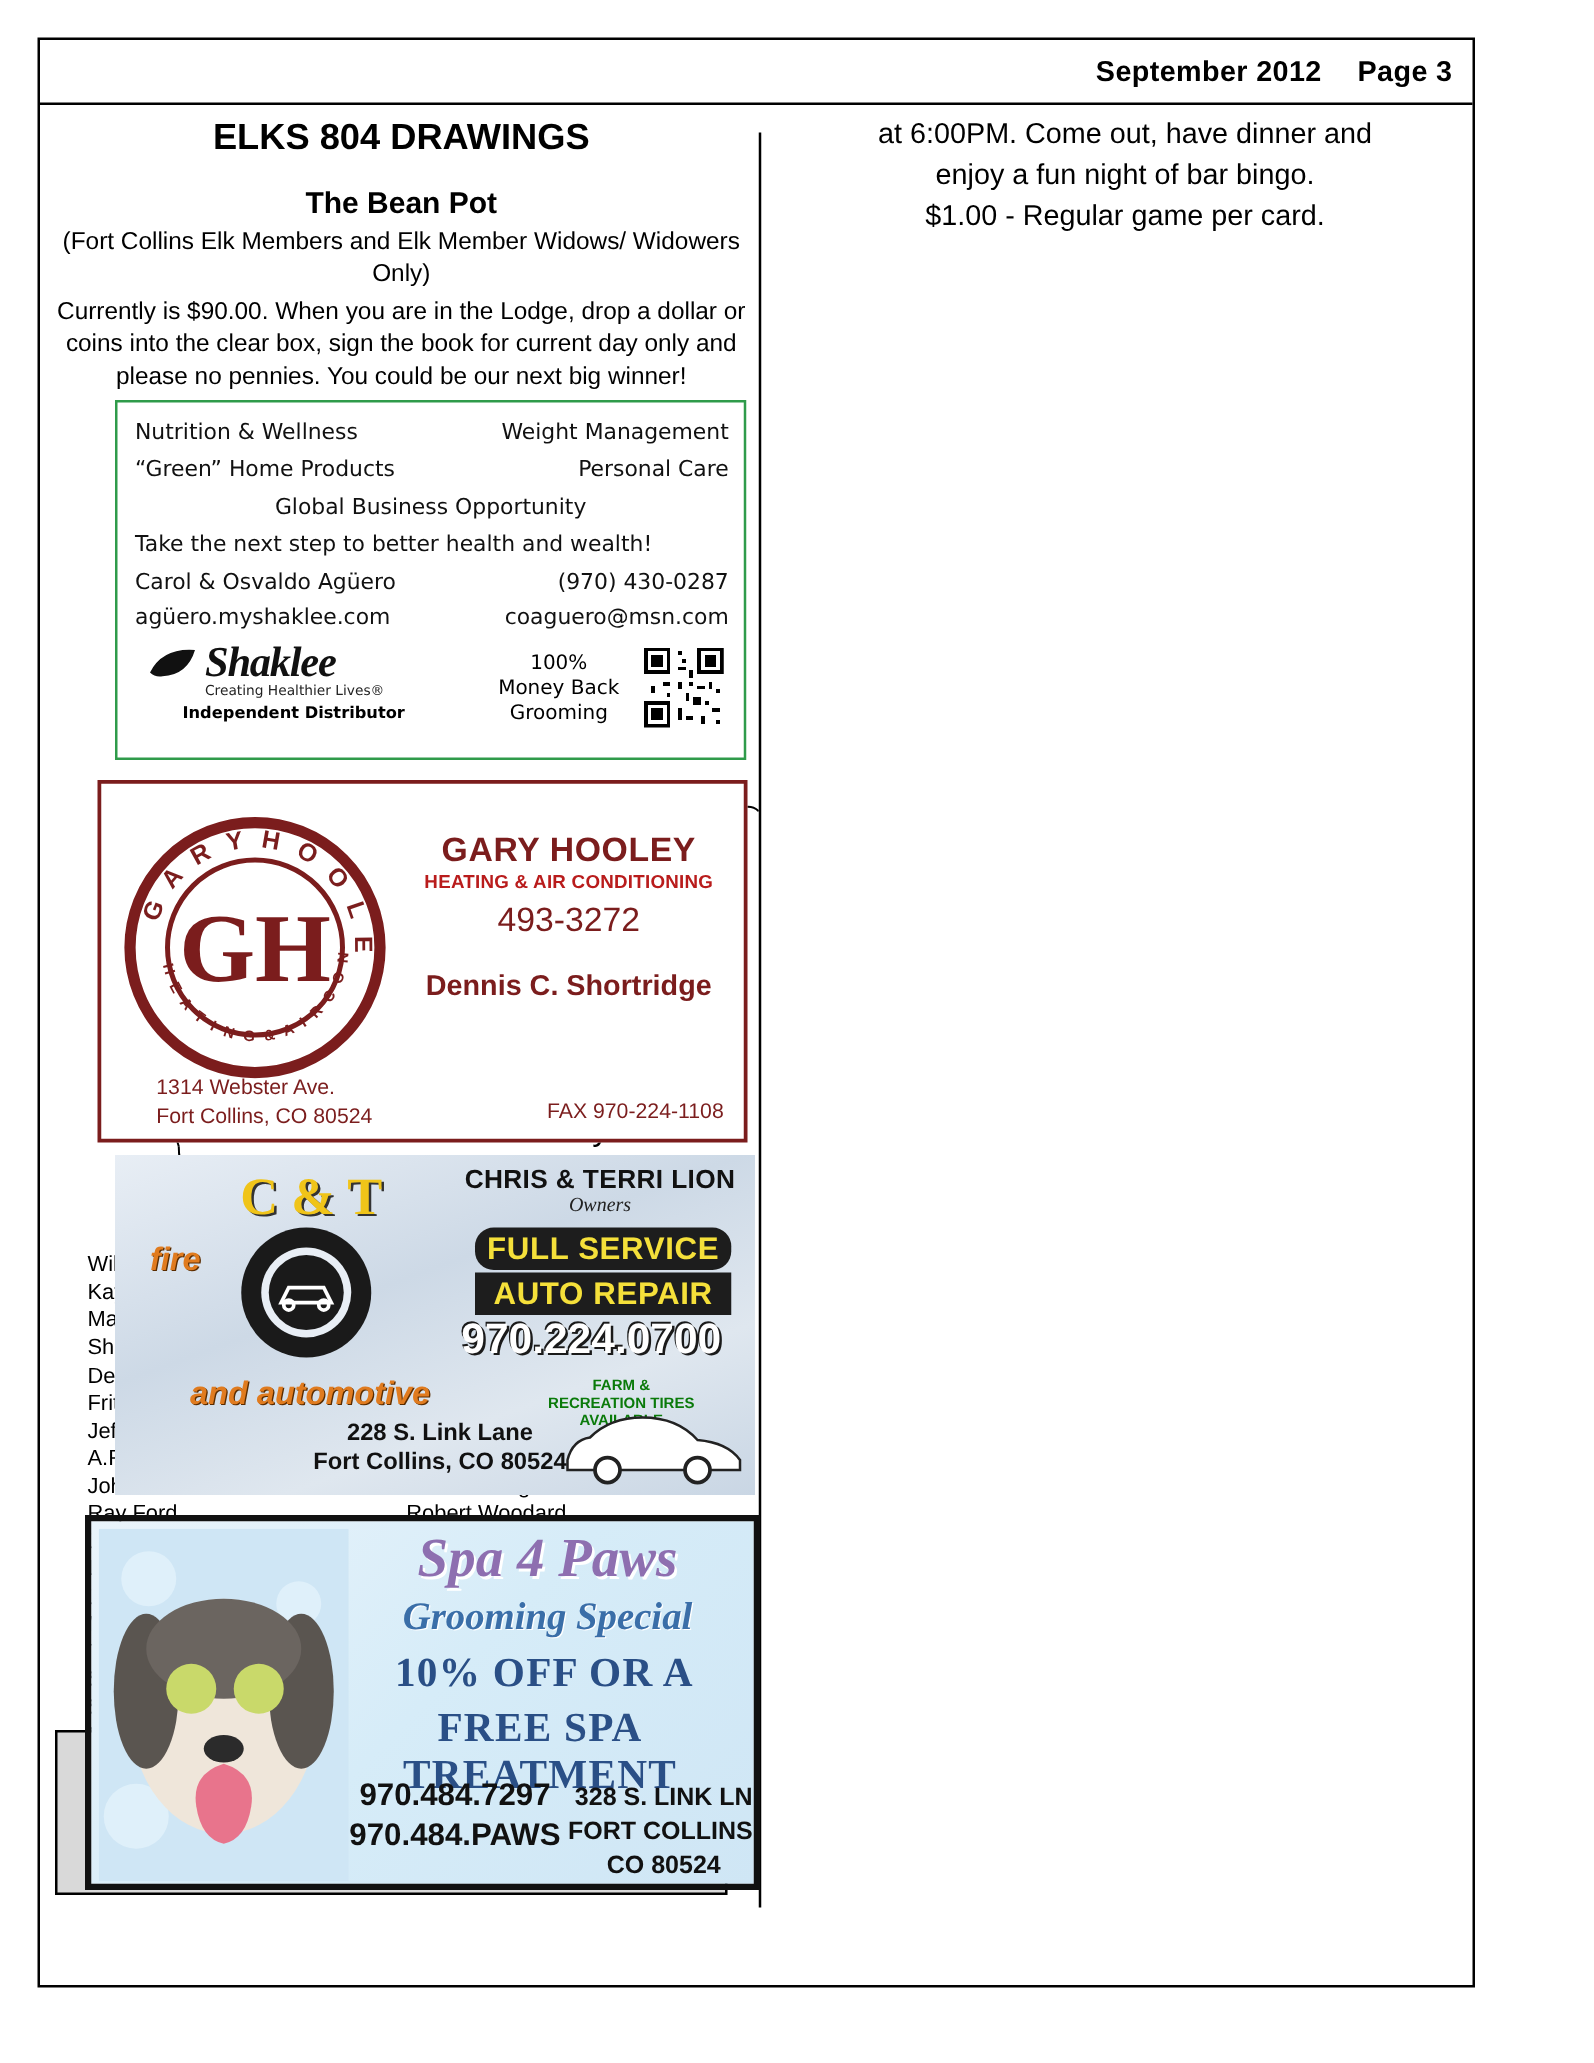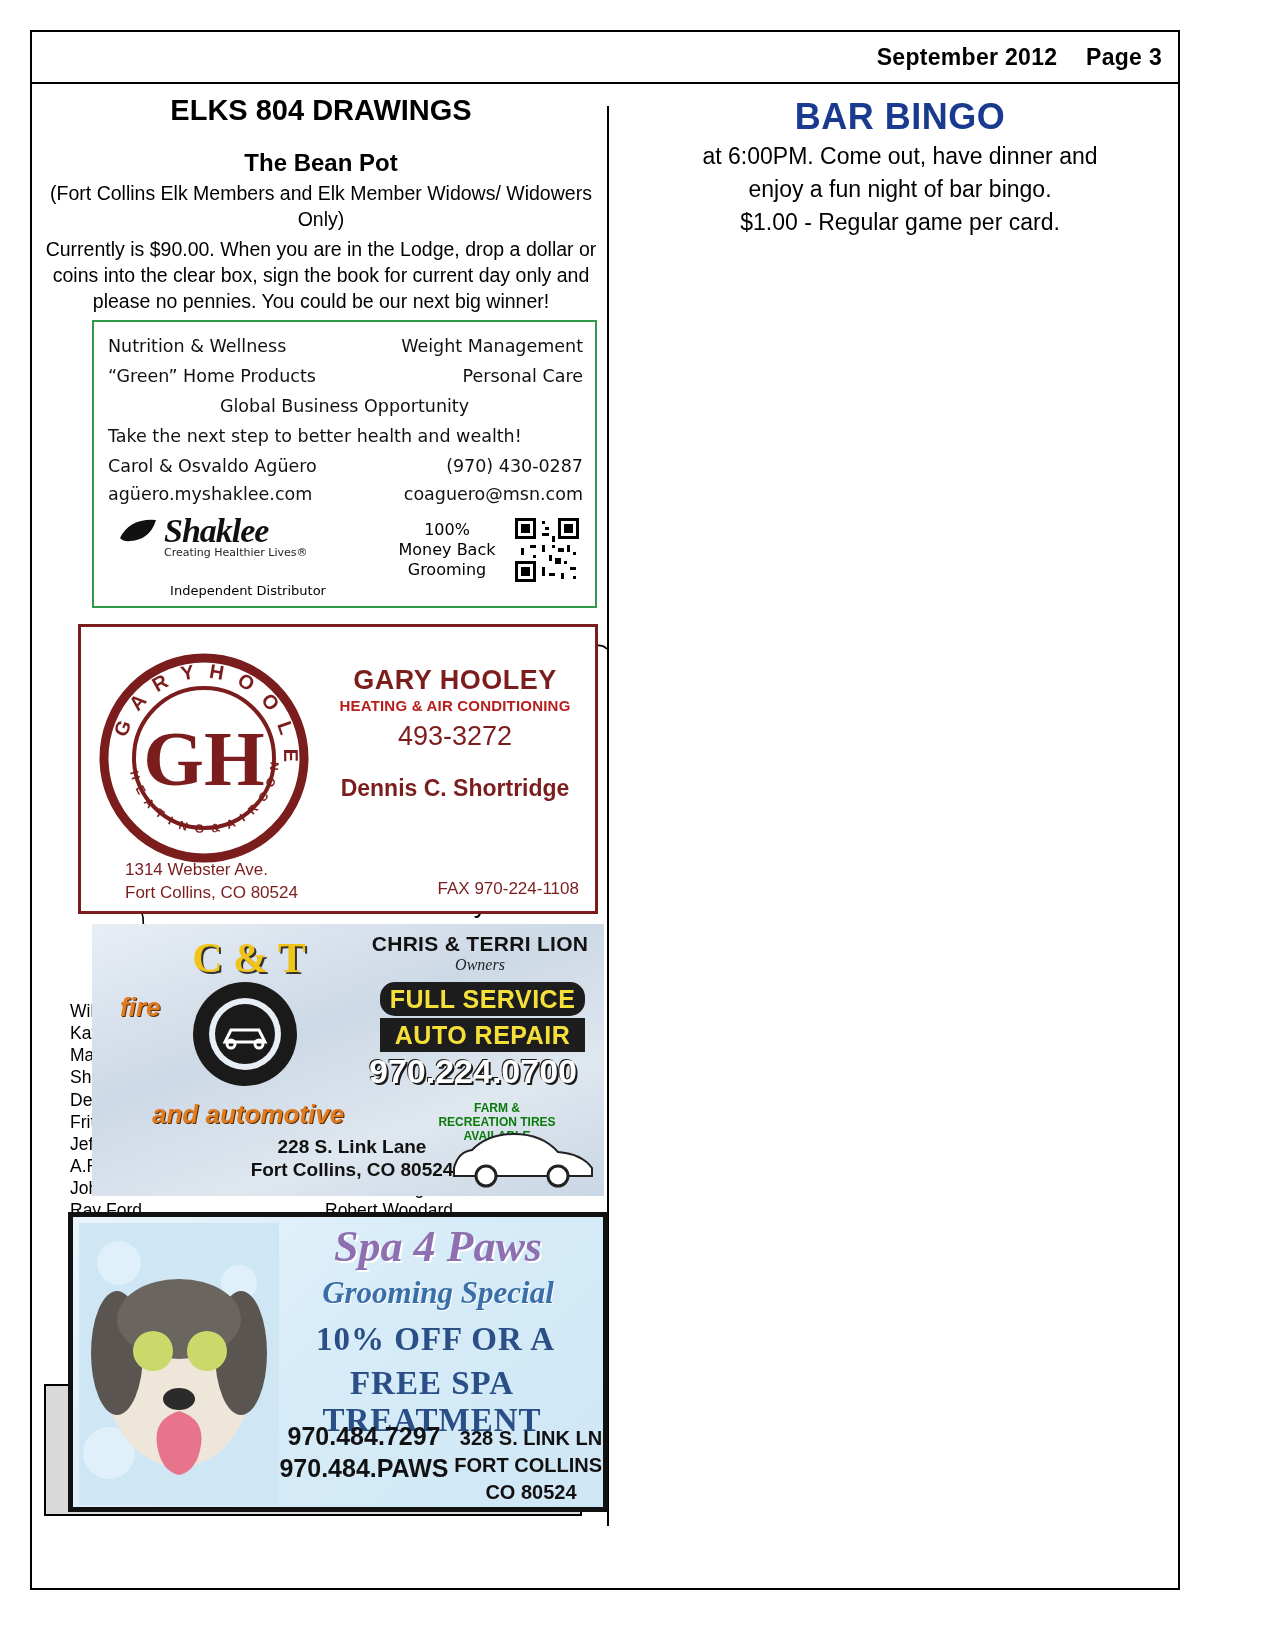--- a/index.html
+++ b/index.html
@@ -111,21 +111,21 @@
   .sk-r{right:12px;}
   .sk-center{width:100%;text-align:center;font-size:17.5px;}
   .shaklee-logo{
     position:absolute;left:26px;top:190px;width:230px;
   }
   .shaklee-word{
     font-family:"Liberation Serif", serif;
     font-size:34px;font-weight:bold;font-style:italic;color:#111;letter-spacing:-1px;
   }
   .shaklee-tag{font-size:11px;color:#222;margin-top:-4px;margin-left:44px;}
-  .shaklee-dist{font-size:13px;font-weight:normal;margin-top:24px;margin-left:26px;text-align:center;}
+  .shaklee-dist{font-size:13px;font-weight:bold;margin-top:4px;margin-left:26px;}
   .leaf{
     position:absolute;left:-2px;top:6px;width:40px;height:26px;
   }
   .mbg{
     position:absolute;left:288px;top:198px;width:130px;text-align:center;
     font-size:16px;line-height:1.25;
   }
   .qr{
     position:absolute;right:16px;top:196px;width:64px;height:64px;
   }
@@ -365,21 +365,20 @@
   </div>
 
   <div class="bridge">
     <div>All couples and singles Bridge is</div>
     <div>the third Wednesday of each month.</div>
     <div>Dinner at 6PM, Bridge at 7PM</div>
     <div>Call Tom Nix at 223-8518 for more information</div>
   </div>
 
   <div class="right">
-    <div class="bingo-ttl">BAR BINGO</div>
     <div class="bingo-body">at 6:00PM.  Come out, have dinner and</div>
     <div class="bingo-body">enjoy a fun night of bar bingo.</div>
     <div class="bingo-body">$1.00 - Regular game per card.</div>
   </div>
 
   <div class="ad-shaklee">
     <div class="sk-row sk-l" style="top:14px;">Nutrition &amp; Wellness</div>
     <div class="sk-row sk-r" style="top:14px;">Weight Management</div>
     <div class="sk-row sk-l" style="top:44px;">“Green” Home Products</div>
     <div class="sk-row sk-r" style="top:44px;">Personal Care</div>

